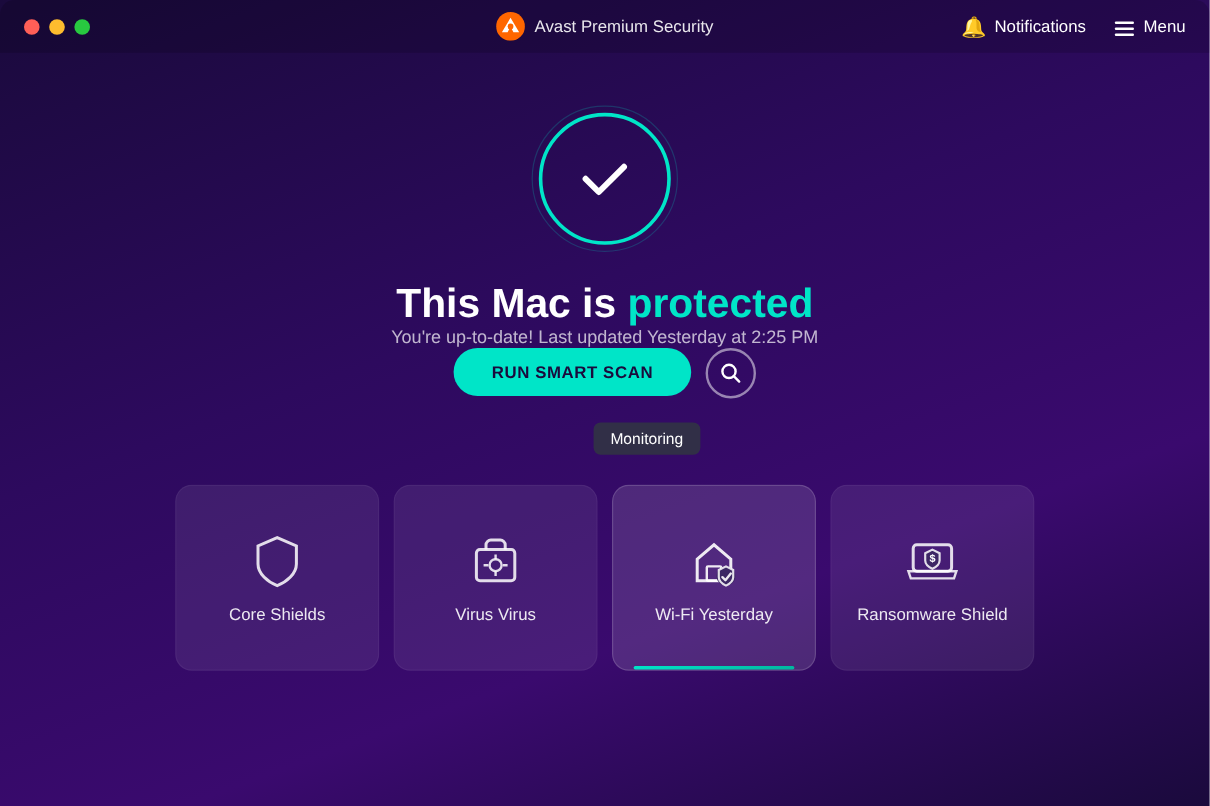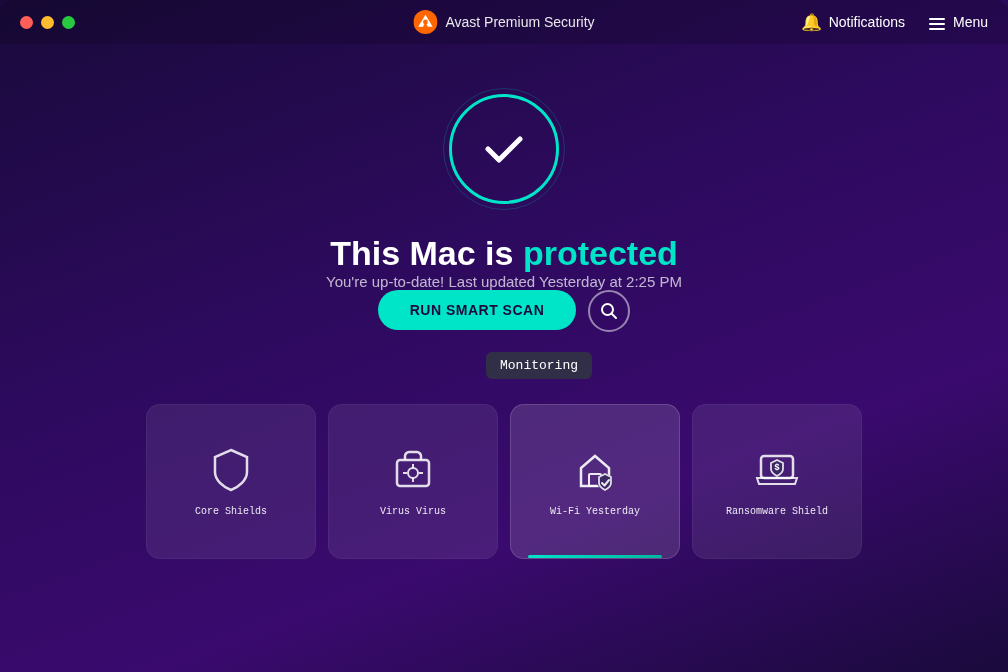--- a/index.html
+++ b/index.html
@@ -227,21 +227,21 @@
       position: absolute;
       bottom: 0;
       left: 10%;
       width: 80%;
       height: 3px;
       background: linear-gradient(90deg, #00e5c8, #00b8a0);
       border-radius: 2px;
     }
 
     .card-label {
-      font-size: 10px;
+      font-size: 14px;
       font-weight: 500;
       color: rgba(255,255,255,0.9);
       text-align: center;
     }
 
     
     .card-svg {
       width: 48px;
       height: 48px;
       margin-bottom: 12px;
@@ -320,21 +320,21 @@
   <div class="buttons-row">
     <button class="smart-scan-btn">RUN SMART SCAN</button>
     <button class="search-btn">
       <svg width="18" height="18" viewBox="0 0 18 18" fill="none">
         <circle cx="7.5" cy="7.5" r="5.5" stroke="white" stroke-width="2"></circle>
         <path d="M11.5 11.5 L16 16" stroke="white" stroke-width="2" stroke-linecap="round"></path>
       </svg>
     </button>
   </div>
 
-  <div style="position: relative; width: 100%; font-family: Liberation Mono, monospace;">
+  <div style="position: relative; width: 100%;">
 
     <div class="monitoring-tooltip">Monitoring</div>
 
     <div class="cards-container">
 
       <div class="card">
         <svg class="card-svg" viewBox="0 0 48 48" fill="none">
           <path d="M24 4 L40 11 L40 26 C40 34 32 41 24 44 C16 41 8 34 8 26 L8 11 Z" stroke="rgba(255,255,255,0.85)" stroke-width="2.5" fill="none"></path>
         </svg>
         <span class="card-label">Core Shields</span>

